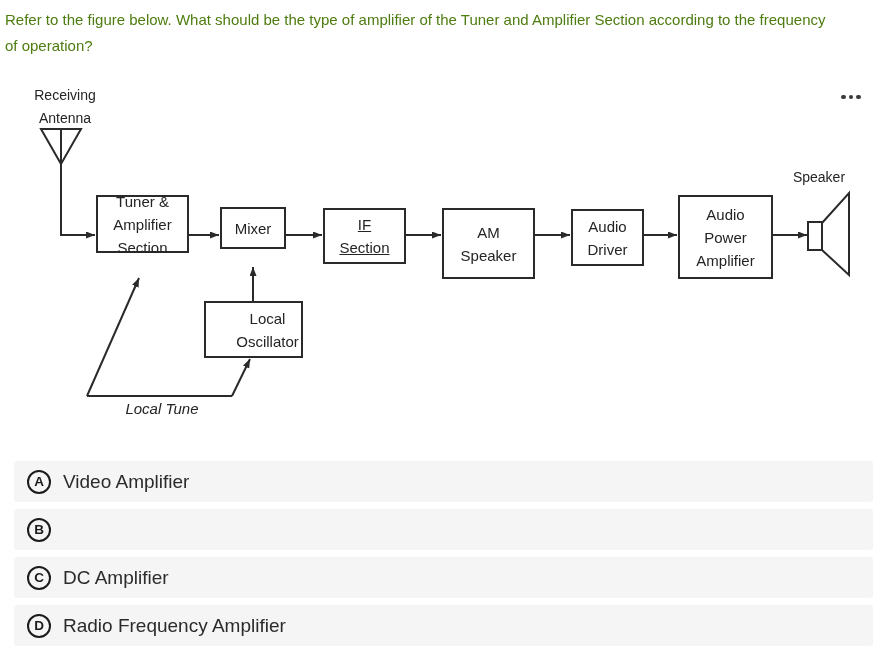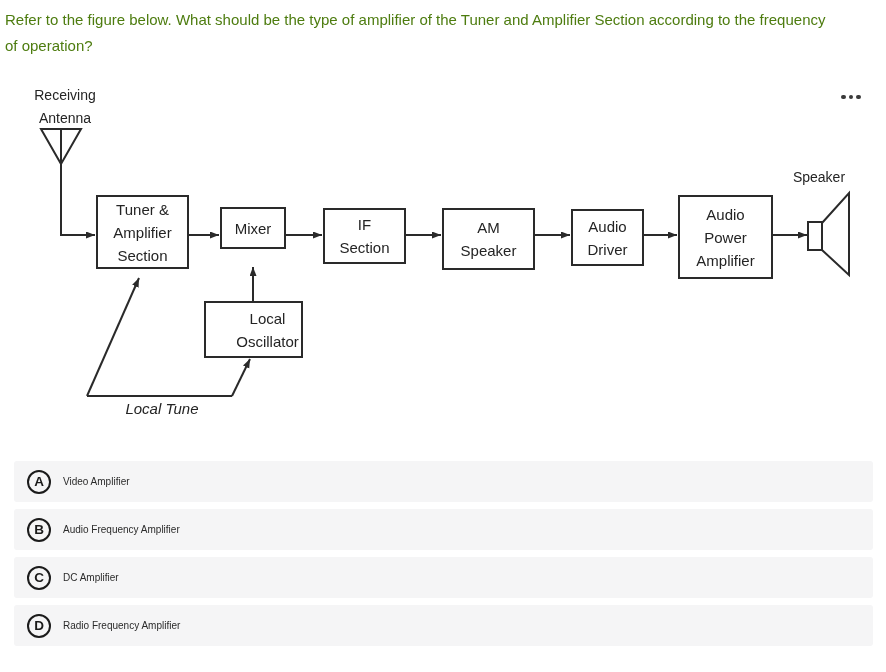--- a/index.html
+++ b/index.html
@@ -69,21 +69,21 @@
   }
   .option-letter {
     width: 24px; height: 24px;
     border: 2px solid #1b1b1b;
     border-radius: 50%;
     display: flex; align-items: center; justify-content: center;
     font-size: 13.5px; font-weight: bold;
     color: #1b1b1b;
     flex: 0 0 auto;
   }
-  .option-label { font-size: 10px; color: #2b2b2b; }
+  .option-label { font-size: 19px; color: #2b2b2b; }
 </style>
 </head>
 <body>
 
 <div class="question">Refer to the figure below. What should be the type of amplifier of the Tuner and Amplifier Section according to the frequency of operation?</div>
 
 <div class="more-btn">
   <span class="dot"></span>
   <span class="dot"></span>
   <span class="dot"></span>
@@ -118,33 +118,33 @@
   </g>
 </svg>
 
 <div class="diagram-label" style="left:19px; top:84px; width:92px;">
   <div>Receiving</div>
   <div>Antenna</div>
 </div>
 <div class="diagram-label" style="left:788px; top:166px; width:62px;">Speaker</div>
 <div class="diagram-label ganged" style="left:104px; top:397px; width:116px;">Local Tune</div>
 
-<div class="block" style="left:96px; top:195px; width:93px; height:74px;">
+<div class="block" style="left:96px; top:195px; width:93px; height:58px;">
   <span>Tuner &amp;</span>
   <span>Amplifier</span>
   <span>Section</span>
 </div>
 <div class="block" style="left:220px; top:207px; width:66px; height:42px;">
   <span>Mixer</span>
 </div>
-<div class="block" style="left:323px; top:208px; width:83px; height:56px;">
+<div class="block" style="left:323px; top:208px; width:83px; height:56px;text-decoration:underline;">
   <span>IF</span>
   <span>Section</span>
 </div>
-<div class="block" style="left:442px; top:208px; width:93px; height:62px;">
+<div class="block" style="left:442px; top:208px; width:93px; height:71px;">
   <span>AM</span>
   <span>Speaker</span>
 </div>
 <div class="block" style="left:571px; top:209px; width:73px; height:57px;">
   <span>Audio</span>
   <span>Driver</span>
 </div>
 <div class="block" style="left:678px; top:195px; width:95px; height:84px;">
   <span>Audio</span>
   <span>Power</span>
@@ -154,21 +154,20 @@
   <span>Local</span>
   <span>Oscillator</span>
 </div>
 
 <div class="option-row" style="top:461px;">
   <span class="option-letter">A</span>
   <span class="option-label">Video Amplifier</span>
 </div>
 <div class="option-row" style="top:509px;">
   <span class="option-letter">B</span>
-  <span class="option-label">Audio Frequency Amplifier</span>
 </div>
 <div class="option-row" style="top:557px;">
   <span class="option-letter">C</span>
   <span class="option-label">DC Amplifier</span>
 </div>
 <div class="option-row" style="top:605px;">
   <span class="option-letter">D</span>
   <span class="option-label">Radio Frequency Amplifier</span>
 </div>
 

